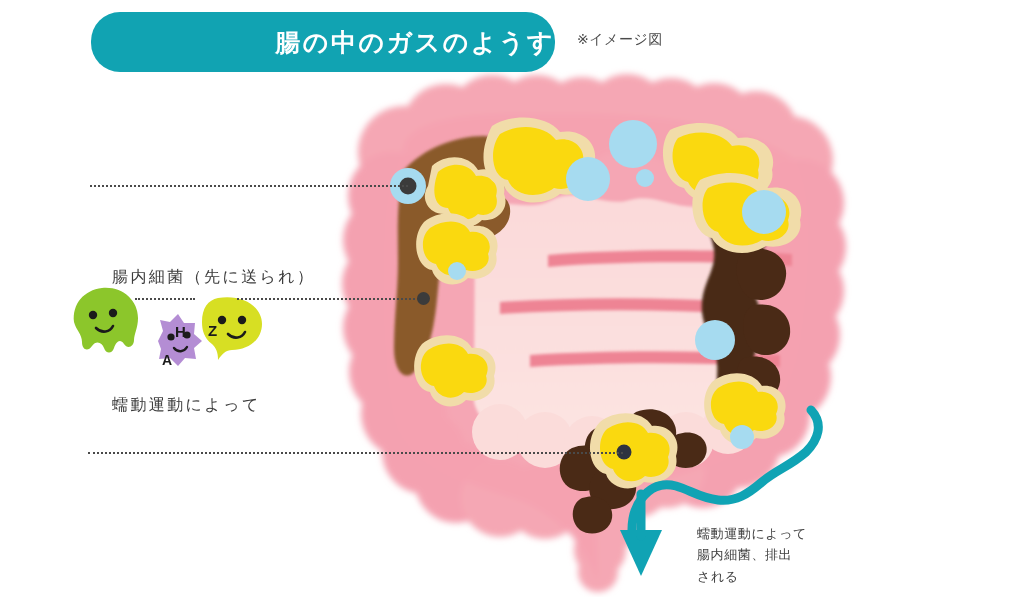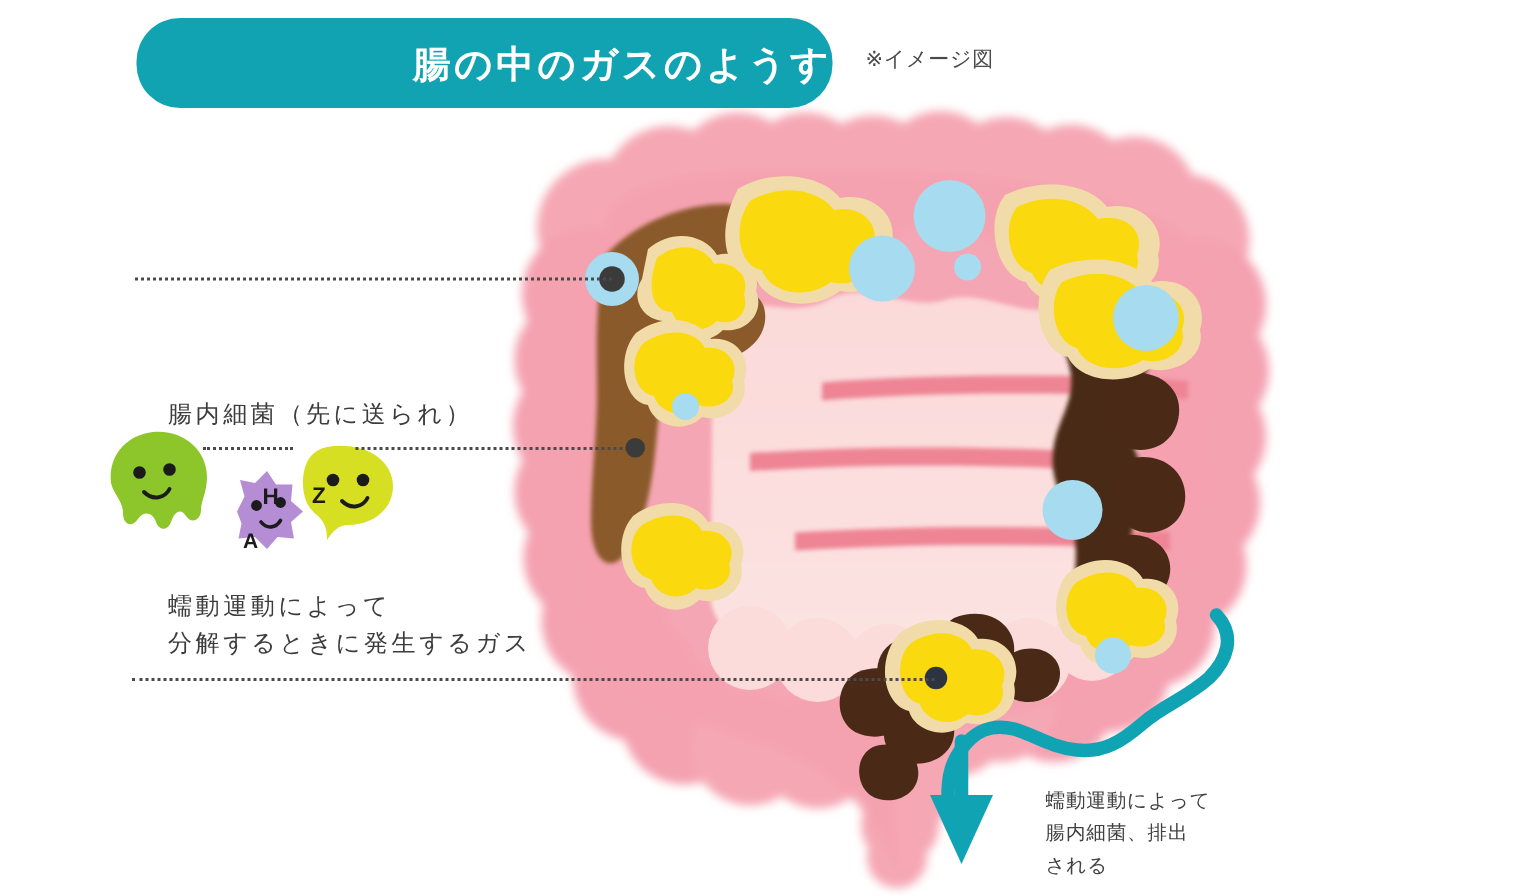--- a/index.html
+++ b/index.html
@@ -383,21 +383,20 @@
 
   <div class="leader" id="leader-air"></div>
 
   <div class="callout-label" id="label-flora">腸内細菌（先に送られ）</div>
   <div class="leader" id="leader-flora-a"></div>
   <div class="leader" id="leader-flora-b"></div>
   <div class="leader-dot" id="dot-flora"></div>
 
   <div class="callout-label" id="label-gas">
     <div>蠕動運動によって</div>
-    <div>分解するときに発生するガス</div>
   </div>
   <div class="leader" id="leader-gas"></div>
 
   <div id="note-peristalsis">
     <div>蠕動運動によって</div>
     <div>腸内細菌、排出</div>
     <div>される</div>
   </div>
 
 </div>

